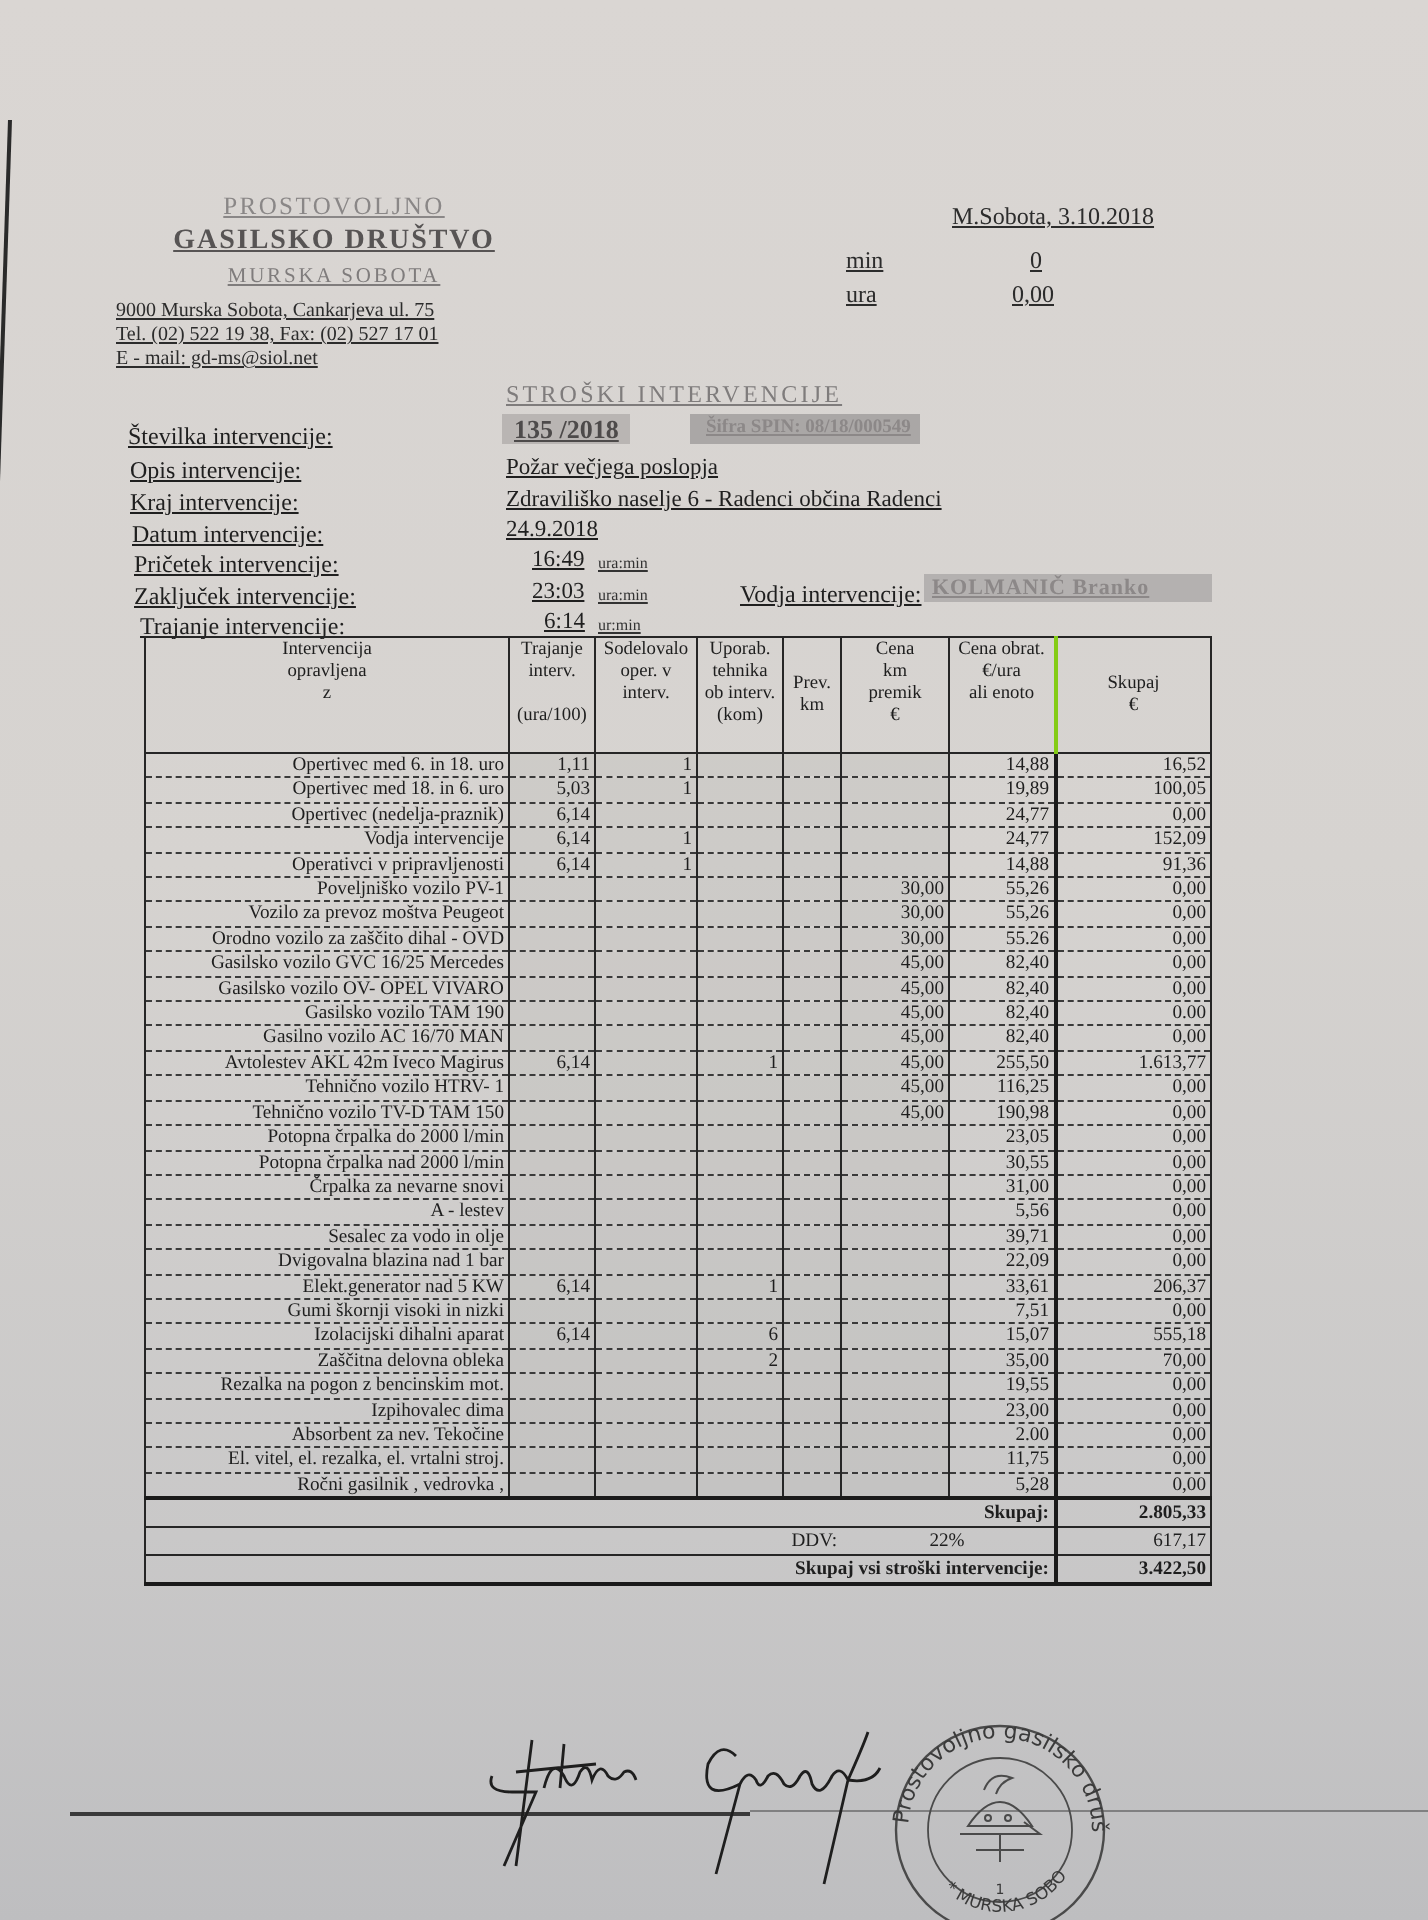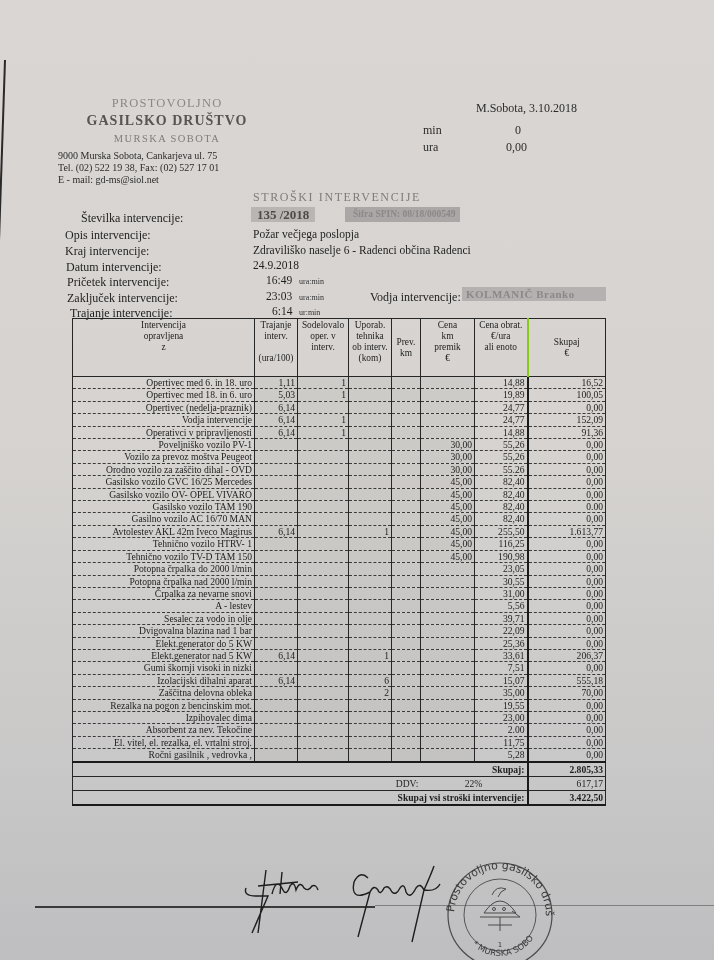--- a/index.html
+++ b/index.html
@@ -1,21 +1,21 @@
 <!DOCTYPE html>
 <html><head>
 <meta charset="utf-8">
 <style>
   html, body { margin:0; padding:0; }
   body {
     width:714px; height:960px; overflow:hidden; position:relative;
     background: linear-gradient(180deg, #dad6d3 0%, #d6d3d0 45%, #c9c8c8 80%, #bebec0 100%);
     font-family: "Liberation Serif", serif; color:#1e1e1e;
   }
-  .abs { position:absolute; white-space:nowrap; }
+  .abs { position:absolute; white-space:nowrap;text-decoration:underline; }
   .border-left { position:absolute; left:4px; top:60px; width:2px; height:850px; background:#2a2a2a; transform: skewX(-1.9deg); transform-origin: top left; }
   .border-bottom { position:absolute; left:35px; top:906px; width:340px; height:2px; background:#3a3a3a; }
   .border-bottom2 { position:absolute; left:375px; top:905px; width:339px; height:1px; background:#555; opacity:.6; }
 
   .org-name { font-size:12.5px; letter-spacing:1.2px; color:#8a8787; text-align:center; }
   .org-bold { font-size:14px; letter-spacing:1px; color:#575454; font-weight:bold; text-align:center; }
   .org-city { font-size:10.5px; letter-spacing:1.4px; color:#7f7c7c; text-align:center; }
   .addr { font-size:10px; color:#2c2c2c; line-height:11.5px; }
 
   .small { font-size:12px; color:#2c2c2c; }
@@ -55,21 +55,21 @@
 <div class="abs addr" style="left:58px; top:174px;">E - mail: gd-ms@siol.net</div>
 
 <div class="abs small" style="left:476px; top:101px;">M.Sobota,  3.10.2018</div>
 <div class="abs small" style="left:423px; top:123px;">min</div>
 <div class="abs small" style="left:515px; top:123px;">0</div>
 <div class="abs small" style="left:423px; top:140px;">ura</div>
 <div class="abs small" style="left:506px; top:140px;">0,00</div>
 
 <div class="abs title" style="left:253px; top:190px;">STROŠKI INTERVENCIJE</div>
 
-<div class="abs lbl" style="left:64px; top:211px;margin-left:17px;">Številka intervencije:</div>
+<div class="abs lbl" style="left:64px; top:211px;">Številka intervencije:</div>
 <div class="abs num-box" style="left:251px; top:207px;">135 /2018</div>
 <div class="abs spin-box" style="left:345px; top:207px; width:99px;">Šifra SPIN: 08/18/000549</div>
 
 <div class="abs lbl" style="left:65px; top:228px;">Opis intervencije:</div>
 <div class="abs val" style="left:253px; top:227px;">Požar večjega poslopja</div>
 
 <div class="abs lbl" style="left:65px; top:244px;">Kraj intervencije:</div>
 <div class="abs val" style="left:253px; top:243px;">Zdraviliško naselje 6 - Radenci občina Radenci</div>
 
 <div class="abs lbl" style="left:66px; top:260px;">Datum intervencije:</div>
@@ -348,30 +348,20 @@
         <td class="r">0,00</td>
       </tr>
       <tr class="drow">
         <td class="name">Dvigovalna blazina nad 1 bar</td>
         <td class="r" style="background: rgba(180, 178, 176, 0.25);"></td>
         <td class="r" style="background: rgba(180, 178, 176, 0.25);"></td>
         <td class="r" style="background: rgba(180, 178, 176, 0.25);"></td>
         <td class="r" style="background: rgba(180, 178, 176, 0.25);"></td>
         <td class="r" style="background: rgba(180, 178, 176, 0.25);"></td>
         <td class="r thick-r">22,09</td>
-        <td class="r">0,00</td>
-      </tr>
-      <tr class="drow">
-        <td class="name">Elekt.generator do 5 KW</td>
-        <td class="r" style="background: rgba(180, 178, 176, 0.25);"></td>
-        <td class="r" style="background: rgba(180, 178, 176, 0.25);"></td>
-        <td class="r" style="background: rgba(180, 178, 176, 0.25);"></td>
-        <td class="r" style="background: rgba(180, 178, 176, 0.25);"></td>
-        <td class="r" style="background: rgba(180, 178, 176, 0.25);"></td>
-        <td class="r thick-r">25,36</td>
         <td class="r">0,00</td>
       </tr>
       <tr class="drow">
         <td class="name">Elekt.generator nad 5 KW</td>
         <td class="r" style="background: rgba(180, 178, 176, 0.25);">6,14</td>
         <td class="r" style="background: rgba(180, 178, 176, 0.25);"></td>
         <td class="r" style="background: rgba(180, 178, 176, 0.25);">1</td>
         <td class="r" style="background: rgba(180, 178, 176, 0.25);"></td>
         <td class="r" style="background: rgba(180, 178, 176, 0.25);"></td>
         <td class="r thick-r">33,61</td>

